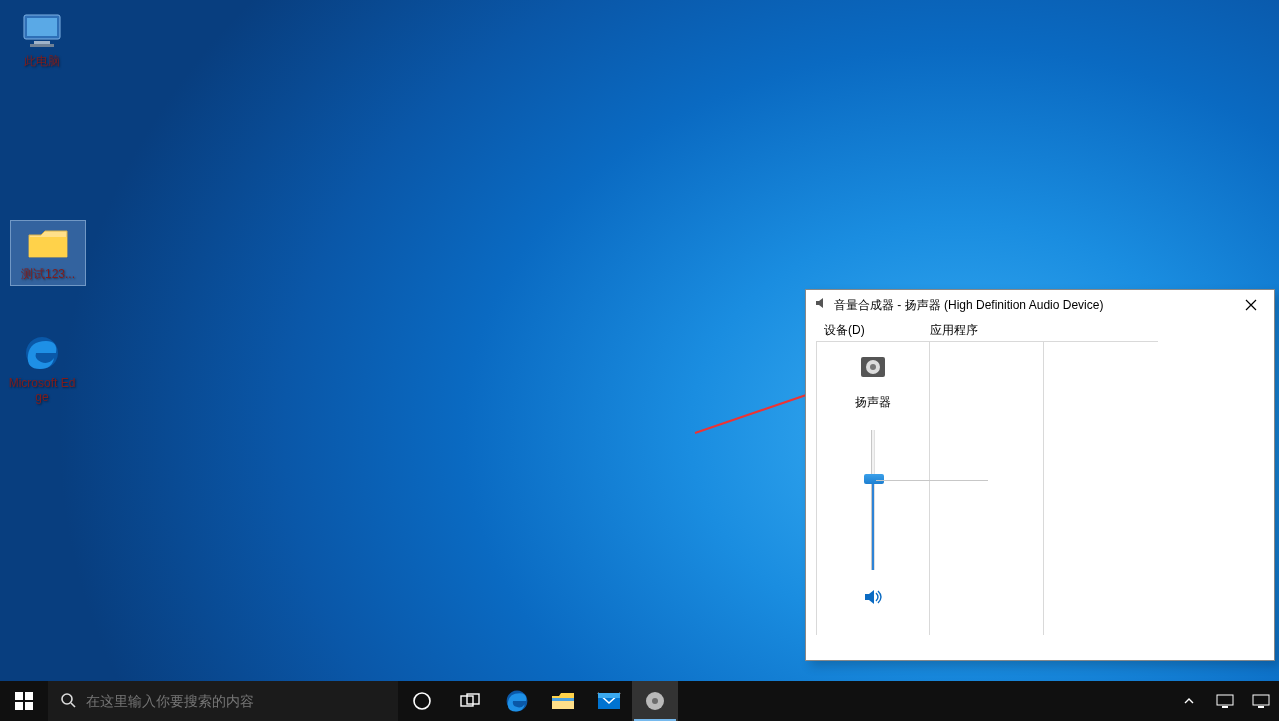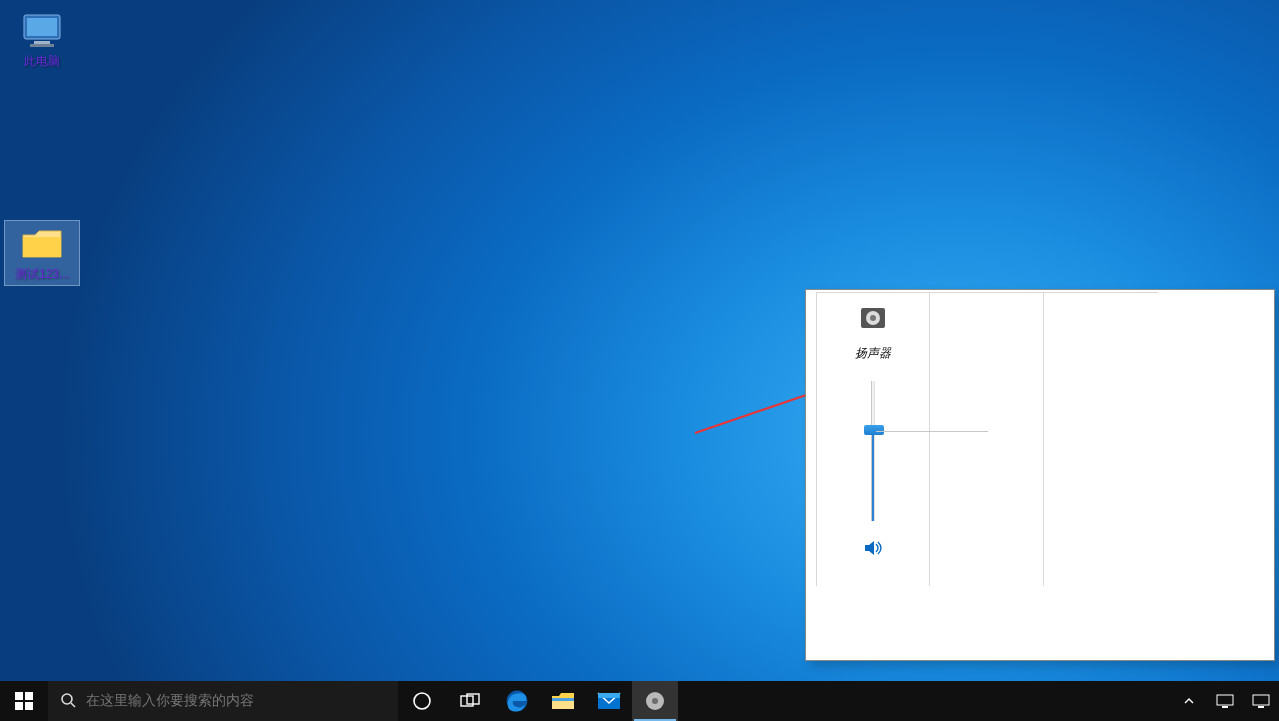--- a/index.html
+++ b/index.html
@@ -6,40 +6,40 @@
   html, body { width: 1279px; height: 721px; overflow: hidden; font-family: "Segoe UI", "Microsoft YaHei", sans-serif; }
   body {
     background: radial-gradient(ellipse 900px 700px at 75% 60%, #3bb0f5 0%, #1a8de0 30%, #0a6ac2 55%, #0a57a8 75%, #083e7f 100%);
     position: relative;
   }
 
   
   .desktop { position: absolute; top: 0; left: 0; width: 100%; height: calc(100% - 40px); }
   .desktop-icon {
     position: absolute; width: 74px; text-align: center; cursor: default;
-    color: #6d28d9; font-size: 12px; text-shadow: 1px 1px 2px rgba(0,0,0,.5);
+    color: #7f1d1d; font-size: 12px; text-shadow: 1px 1px 2px rgba(0,0,0,.5);
     padding-top: 2px;
   }
-  .desktop-icon.sel { background: rgba(180,210,255,.25); outline: 1px solid rgba(200,225,255,.55); }
+  .desktop-icon.sel { background: rgba(180,210,255,.25); outline: 1px solid rgba(200,225,255,.55); margin-left: 6px; }
   .desktop-icon .ic { width: 48px; height: 42px; margin: 0 auto 2px; display:flex; align-items:center; justify-content:center; }
   .desktop-icon .lbl { line-height: 14px; word-break: break-all; padding: 0 2px 4px; }
 
   
   .taskbar {
     position: absolute; left: 0; bottom: 0; width: 100%; height: 40px;
     background: #101010; display: flex; align-items: stretch; color: #fff;
   }
   .tb-btn { width: 48px; display:flex; align-items:center; justify-content:center; }
   .searchbox {
     width: 350px; background: #1b1b1b; display: flex; align-items: center;
     padding-left: 12px; gap: 10px; color: #bfbfbf; font-size: 14px;
   }
   .searchbox input {
     background: transparent; border: none; outline: none; color: #f0abfc; font-size: 14px; flex: 1;
-    font-family: Liberation Serif, serif;
+    font-family: Liberation Sans, sans-serif;
   }
   .task-icon { width: 46px; display:flex; align-items:center; justify-content:center; }
   .task-icon.active { background: #333; position: relative; }
   .task-icon.active::after { content:''; position:absolute; bottom:0; left:2px; right:2px; height:2px; background:#76b9ed; }
   .sys-tray { margin-left: auto; display:flex; align-items:center; }
   .tray-item { width: 36px; height:40px; display:flex; align-items:center; justify-content:center; color:#fff; }
 
   
   .window {
     position: absolute; left: 805px; top: 289px; width: 470px; height: 372px;
@@ -54,21 +54,21 @@
   .section-hdr .col-d { width: 106px; }
   .section-hdr .col-a { }
 
   .mixer-body { display:flex; padding: 2px 10px 12px 10px; height: 308px; border-top-style:hidden; }
   .mixer-col {
     width: 114px; border-top:1px solid #d9d9d9; border-right:1px solid #d9d9d9;
     display:flex; flex-direction:column; align-items:center; padding-top:10px; position:relative;
   }
   .mixer-col:first-child { border-left:1px solid #d9d9d9; }
   .mixer-col .dev-ic { width: 32px; height: 30px; margin-bottom: 12px; display:flex; align-items:center; justify-content:center; }
-  .mixer-col .dev-lbl { font-size: 12px; color:#000; margin-bottom: 19px; font-style: italic; }
+  .mixer-col .dev-lbl { font-size: 12px; color:#000; margin-bottom: 19px; }
   .slider-track {
     width: 4px; height: 140px; background:#f2f2f2; border-left:1px solid #c7c7c7; border-right:1px solid #e0e0e0; position:relative;
   }
   .slider-fill { position:absolute; left:0; bottom:0; width:2px; background:#2e83d6; }
   .slider-thumb {
     position:absolute; left:-8px; width:20px; height:10px;
     background: linear-gradient(#3aa0ea,#1e7fd0); border-radius:2px;
   }
   .slider-link { position:absolute; height:1px; background:#c7c7c7; }
   .mute-ic { margin-top:18px; color:#0a6ac2; }
@@ -99,30 +99,56 @@
   <div class="desktop-icon sel" style="left:5px; top:221px">
     <div class="ic">
       <svg width="44" height="34" viewBox="0 0 44 34">
           <path d="M3 8 L15 8 L19 4 L41 4 L41 30 L3 30 Z" fill="#ffe08a" stroke="#d9b24a"></path>
           <path d="M3 10 L41 10 L41 30 L3 30 Z" fill="#ffd24a"></path>
         </svg>
     </div>
     <div class="lbl">测试123...</div>
   </div>
 
+  <div class="desktop-icon" style="left:5px; top:330px">
+    <div class="ic">
+      <svg width="40" height="40" viewBox="0 0 40 40">
+          <path d="M20 4 a16 16 0 1 0 0.01 0 z" fill="#0a58a8"></path>
+          <path d="M6 22 q2 -14 18 -14 q12 0 10 12 l-20 0 q-2 6 5 9 q8 3 13 -4 q-2 11 -14 11 q-14 0 -12 -14 z" fill="#1e90e6"></path>
+        </svg>
+    </div>
+    <div class="lbl">Microsoft Edge</div>
+  </div>
 
 
 </div>
 
 <svg class="arrow" viewBox="0 0 175 62">
   <line x1="2" y1="60" x2="160" y2="6" stroke="#e33" stroke-width="2"></line>
   <polygon points="173,2 150,3 158,15" fill="#e33"></polygon>
 </svg>
 
 <div class="window">
+  <div class="titlebar">
+    <span>
+      <svg width="14" height="14" viewBox="0 0 14 14">
+          <path d="M2 5 L5 5 L9 2 L9 12 L5 9 L2 9 Z" fill="#555"></path>
+        </svg>
+    </span>
+    <span class="ttl">音量合成器 - 扬声器 (High Definition Audio Device)</span>
+    <div class="close">
+      <svg width="12" height="12" viewBox="0 0 12 12">
+          <path d="M1 1 L11 11 M11 1 L1 11" stroke="#000" stroke-width="1.2"></path>
+        </svg>
+    </div>
+  </div>
+  <div class="section-hdr">
+    <div class="col-d">设备(D)</div>
+    <div class="col-a">应用程序</div>
+  </div>
   <div class="mixer-body">
 
     <div class="mixer-col">
       <div class="dev-ic">
         <svg width="28" height="24" viewBox="0 0 28 24">
             <rect x="2" y="2" width="24" height="20" rx="2" fill="#555"></rect>
             <circle cx="14" cy="12" r="7" fill="#ddd"></circle>
             <circle cx="14" cy="12" r="3" fill="#777"></circle>
           </svg>
       </div>

